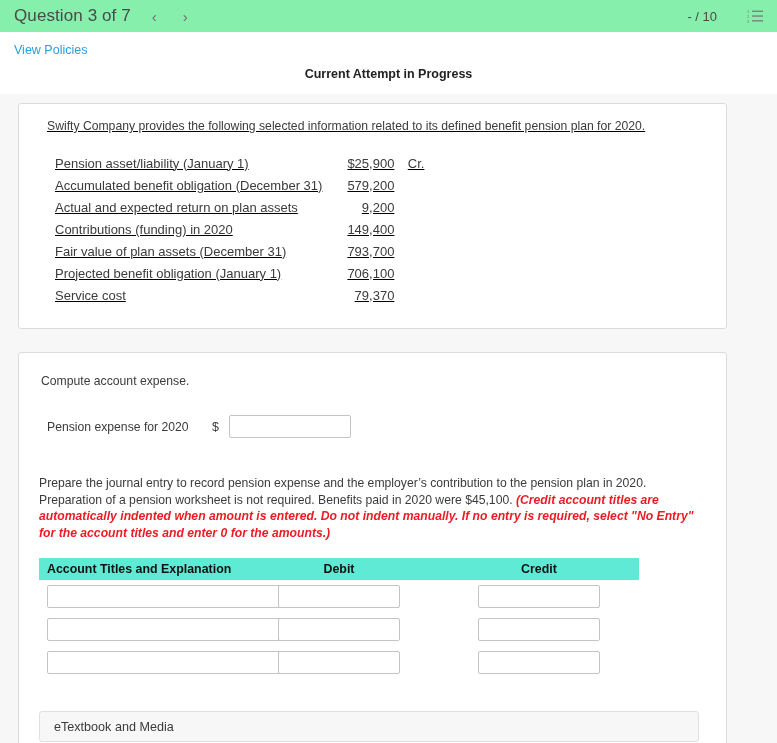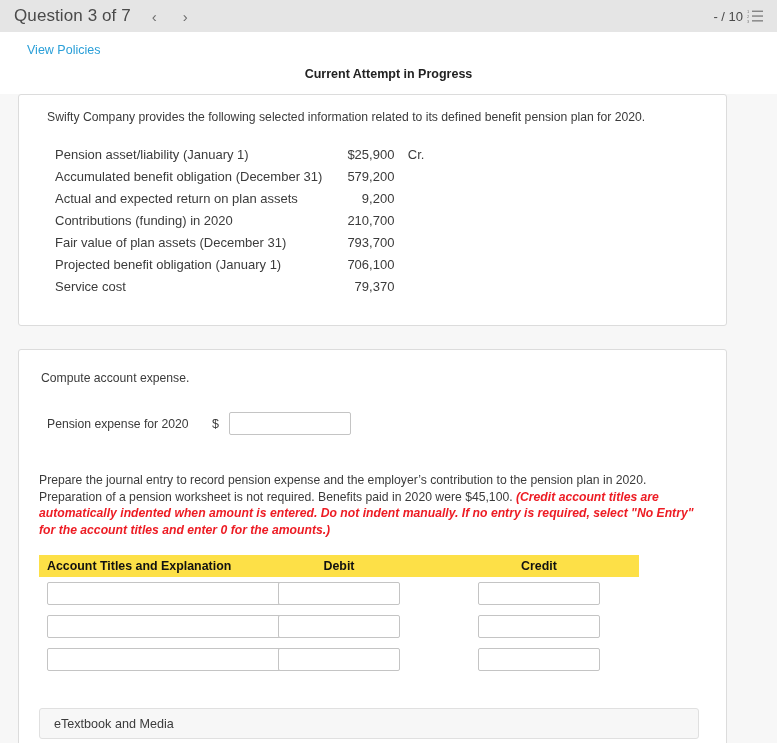--- a/index.html
+++ b/index.html
@@ -10,21 +10,21 @@
     height: 743px;
     background: #f7f7f7;
     font-family: "Liberation Sans", sans-serif;
     -webkit-font-smoothing: antialiased;
   }
 
   
   .topbar {
     position: relative;
     height: 32px;
-    background: #e5e5e5;
+    background: #86efac;
     display: flex;
     align-items: center;
     padding: 0 14px 0 14px;
   }
   .q-title {
     font-size: 17px;
     color: #4a4a4a;
     font-weight: 400;
     letter-spacing: .1px;
     white-space: nowrap;
@@ -40,21 +40,21 @@
     color: #6d6d6d;
     line-height: 1;
     cursor: pointer;
     user-select: none;
     padding: 2px 3px;
   }
   .topbar-right {
     margin-left: auto;
     display: flex;
     align-items: center;
-    gap: 4px;
+    gap: 30px;
   }
   .score {
     font-size: 13px;
     color: #4a4a4a;
     white-space: nowrap;
   }
   .listicon {
     width: 16px;
     height: 14px;
     display: block;
@@ -66,21 +66,20 @@
     background: #ffffff;
     padding: 8px 14px 12px 14px;
   }
   .policy-link {
     display: inline-block;
     font-size: 12.5px;
     color: #2a9fd8;
     text-decoration: none;
     cursor: pointer;
     line-height: 18px;
-    margin-left: 13px;
   }
   .attempt-label {
     font-size: 12.5px;
     color: #222;
     font-weight: bold;
     margin-top: 7px;
     line-height: 16px;
     text-align: center;
   }
 
@@ -88,21 +87,21 @@
   .page {
     padding: 0 0 0 0;
     background: #f7f7f7;
   }
   .card {
     background: #ffffff;
     border: 1px solid #dcdcdc;
     border-radius: 3px;
     margin: 0 50px 0 18px;
   }
-  .card.info { margin-top: 0; padding: 14px 16px 28px 16px; }
+  .card.info { margin-top: 9px; padding: 14px 16px 22px 16px; text-decoration: underline; }
   .card.work { margin-top: 23px; padding: 20px 16px 22px 16px; }
 
   .intro {
     font-size: 12.2px;
     color: #3b3b3b;
     line-height: 16px;
     padding-left: 12px;
   }
 
   
@@ -175,21 +174,21 @@
 
   
   table.journal {
     margin-top: 17px;
     margin-left: 4px;
     border-collapse: collapse;
     width: 600px;
     table-layout: fixed;
   }
   table.journal thead th {
-    background: #fde047;
+    background: #5eead4;
     font-size: 12.4px;
     color: #111;
     font-weight: bold;
     padding: 4px 6px;
     height: 21px;
     text-align: center;
   }
   table.journal thead th.acct { text-align: left; padding-left: 8px; }
   table.journal tbody td {
     padding: 5px 4px;
@@ -264,21 +263,21 @@
           <td class="fact-value">579,200</td>
           <td class="fact-note"></td>
         </tr>
         <tr>
           <td class="fact-label">Actual and expected return on plan assets</td>
           <td class="fact-value">9,200</td>
           <td class="fact-note"></td>
         </tr>
         <tr>
           <td class="fact-label">Contributions (funding) in 2020</td>
-          <td class="fact-value">210,700</td>
+          <td class="fact-value">149,400</td>
           <td class="fact-note"></td>
         </tr>
         <tr>
           <td class="fact-label">Fair value of plan assets (December 31)</td>
           <td class="fact-value">793,700</td>
           <td class="fact-note"></td>
         </tr>
         <tr>
           <td class="fact-label">Projected benefit obligation (January 1)</td>
           <td class="fact-value">706,100</td>

